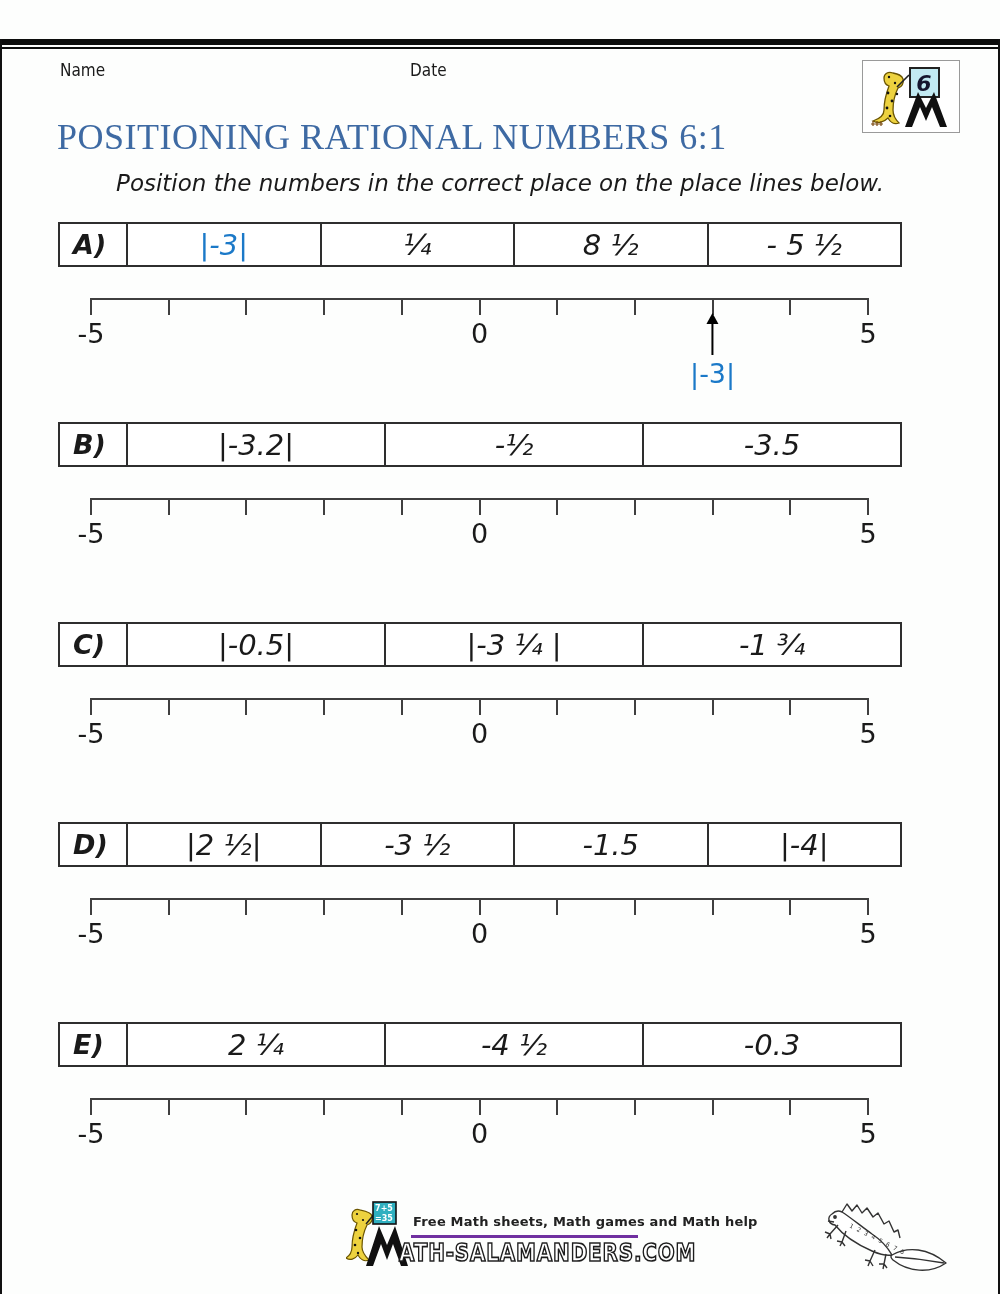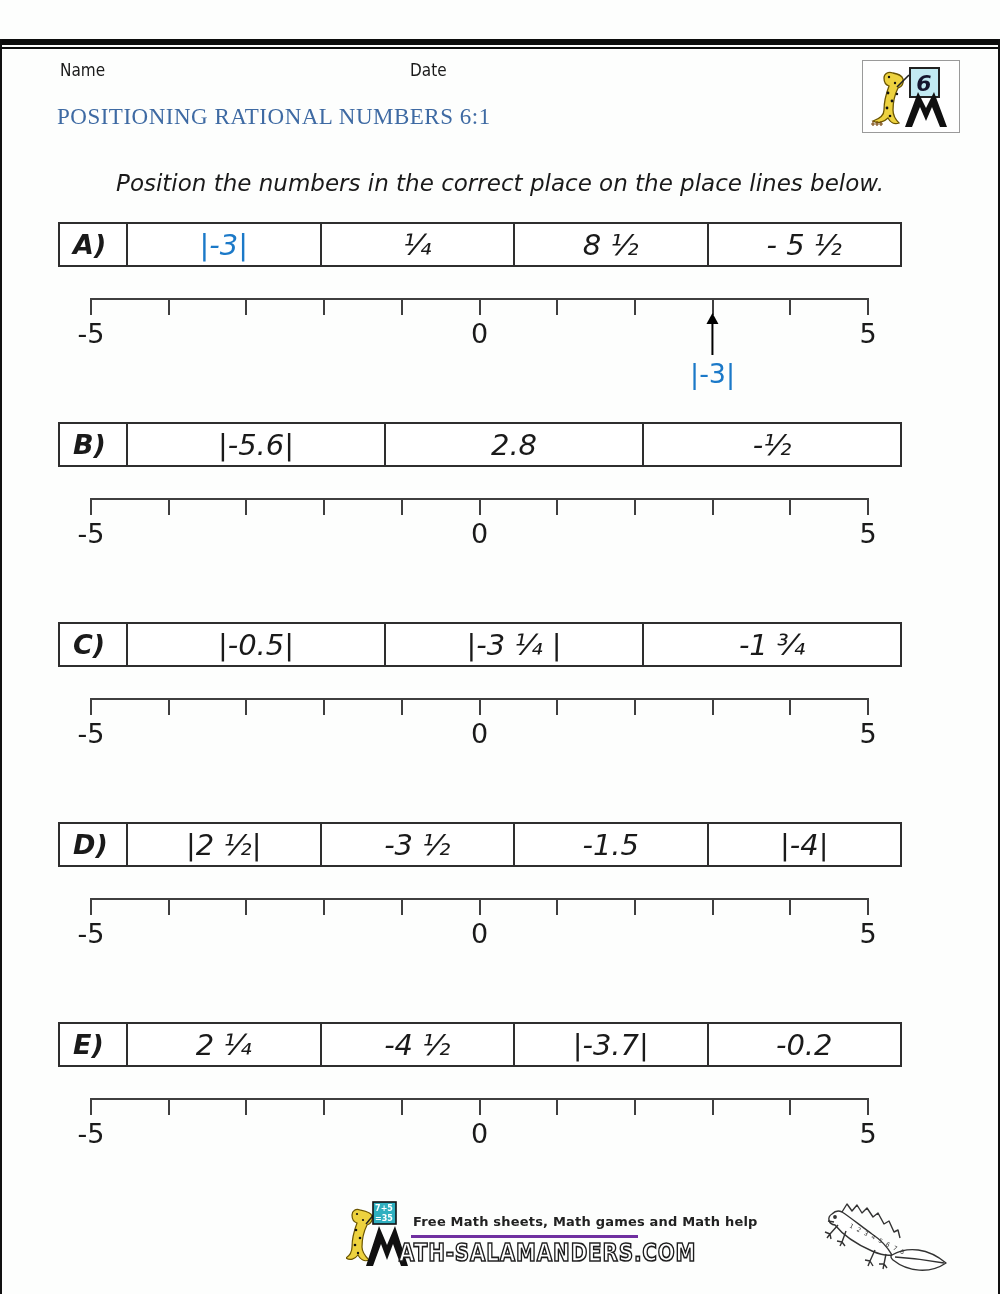--- a/index.html
+++ b/index.html
@@ -8,22 +8,22 @@
   
   .rule-thick{position:absolute;left:0;top:39px;width:1000px;height:6px;background:#0d0d0d;}
   .rule-thin{position:absolute;left:0;top:47px;width:1000px;height:2px;background:#0d0d0d;}
   .edge-left{position:absolute;left:0;top:39px;bottom:0;width:2px;background:#111;}
   .edge-right{position:absolute;right:0;top:39px;bottom:0;width:2px;background:#111;}
   
   .name-label{position:absolute;left:60px;top:60px;font-size:17px;transform:scaleX(.9);transform-origin:left;}
   .date-label{position:absolute;left:410px;top:60px;font-size:17px;transform:scaleX(.9);transform-origin:left;}
   .grade-logo{position:absolute;left:862px;top:60px;width:96px;height:71px;background:#fff;
               border:1px solid #9a9a9a;}
-  .page-title{position:absolute;left:57px;top:104px;font-family:"Liberation Serif",serif;
-              font-size:23px;color:#3e6aa3;letter-spacing:.5px;white-space:nowrap;}
+  .page-title{position:absolute;left:57px;top:116px;font-family:"Liberation Serif",serif;
+              font-size:36px;color:#3e6aa3;letter-spacing:.5px;white-space:nowrap;}
   .instruction{position:absolute;left:0;top:170px;width:1000px;text-align:center;
                font-style:italic;font-size:23px;}
   
   .section{position:absolute;left:58px;width:844px;height:150px;}
   .numbox{display:flex;height:45px;border:2px solid #2e2e2e;box-sizing:border-box;background:#fff;}
   .label-cell{width:66px;flex:none;display:flex;align-items:center;padding-left:13px;
               font-weight:bold;font-style:italic;font-size:27px;box-sizing:border-box;}
   .cell{flex:1;display:flex;align-items:center;justify-content:center;
         border-left:2px solid #2e2e2e;font-style:italic;font-size:29px;white-space:nowrap;}
   .cell.blue{color:#1b79c8;}
@@ -121,23 +121,23 @@
       <div class="arrow-head"></div>
       <div class="arrow-stem"></div>
       <div class="answer-label">|-3|</div>
     </div>
   </div>
 </div>
 
 <div class="section" style="top:422px">
   <div class="numbox">
     <div class="label-cell">B)</div>
-    <div class="cell">|-5.6|</div>
-    <div class="cell">2.8</div>
+    <div class="cell">|-3.2|</div>
     <div class="cell">-½</div>
+    <div class="cell">-3.5</div>
   </div>
   <div class="numberline">
     <div class="nl-line"></div>
     <div class="ticks">
         <div class="tick" style="left: 0%;"></div>
         <div class="tick" style="left: 10%;"></div>
         <div class="tick" style="left: 20%;"></div>
         <div class="tick" style="left: 30%;"></div>
         <div class="tick" style="left: 40%;"></div>
         <div class="tick" style="left: 50%;"></div>
@@ -208,22 +208,21 @@
     <span class="nl-label" style="left:50%">0</span>
     <span class="nl-label" style="left:100%">5</span>
   </div>
 </div>
 
 <div class="section" style="top:1022px">
   <div class="numbox">
     <div class="label-cell">E)</div>
     <div class="cell">2 ¼</div>
     <div class="cell">-4 ½</div>
-    <div class="cell">|-3.7|</div>
-    <div class="cell">-0.2</div>
+    <div class="cell">-0.3</div>
   </div>
   <div class="numberline">
     <div class="nl-line"></div>
     <div class="ticks">
         <div class="tick" style="left: 0%;"></div>
         <div class="tick" style="left: 10%;"></div>
         <div class="tick" style="left: 20%;"></div>
         <div class="tick" style="left: 30%;"></div>
         <div class="tick" style="left: 40%;"></div>
         <div class="tick" style="left: 50%;"></div>

